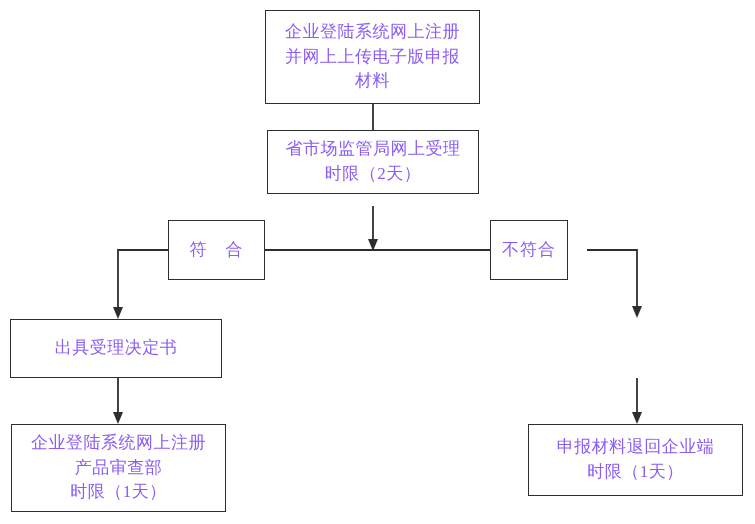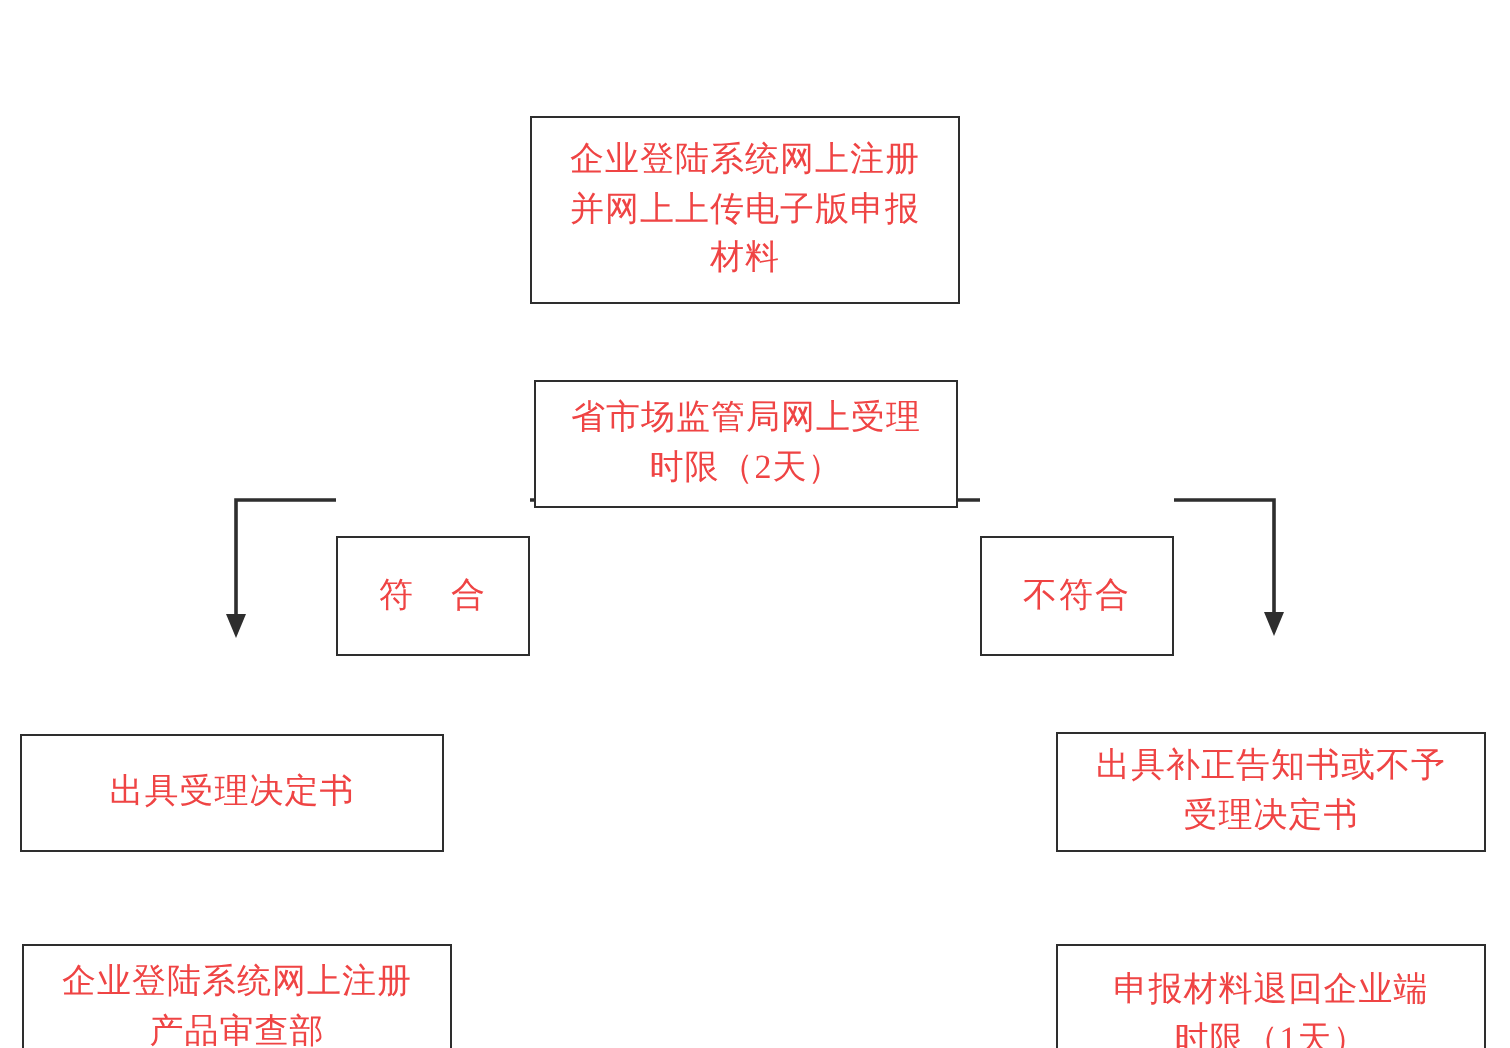--- a/index.html
+++ b/index.html
@@ -19,37 +19,36 @@
   }
   .node {
     position: absolute;
     box-sizing: border-box;
     border: 1.6px solid #2e2e2e;
     background: #ffffff;
     display: flex;
     align-items: center;
     justify-content: center;
     text-align: center;
-    color: #ef4444;
+    color: #8b5cf6;
     font-size: 17px;
     line-height: 1.45;
     letter-spacing: 0.5px;
     white-space: pre-line;
     z-index: 2;
-    margin-top: 48px;
   }
   .node.decision {
     font-size: 17px;
     letter-spacing: 1px;
   }
   
   #node-register      { left: 265px; top: 10px;  width: 215px; height: 94px; }
-  #node-accept        { left: 267px; top: 142px; width: 212px; height: 64px; }
+  #node-accept        { left: 267px; top: 130px; width: 212px; height: 64px; }
   #node-conform       { left: 168px; top: 220px; width: 97px;  height: 60px; }
-  #node-nonconform    { left: 490px; top: 220px; width: 97px;  height: 60px; }
+  #node-nonconform    { left: 490px; top: 220px; width: 78px;  height: 60px; }
   #node-decision-doc  { left: 10px;  top: 319px; width: 212px; height: 59px; }
   #node-correction    { left: 528px; top: 318px; width: 215px; height: 60px; }
   #node-forward       { left: 11px;  top: 424px; width: 215px; height: 88px; }
   #node-return        { left: 528px; top: 424px; width: 215px; height: 72px; }
 
   .edges {
     position: absolute;
     left: 0; top: 0;
     width: 755px;
     height: 524px;
@@ -99,22 +98,20 @@
 
   <div class="node" id="node-accept">省市场监管局网上受理
 时限（2天）</div>
 
   <div class="node decision" id="node-conform">符　合</div>
 
   <div class="node decision" id="node-nonconform">不符合</div>
 
   <div class="node" id="node-decision-doc">出具受理决定书</div>
 
-  <div class="node" id="node-correction">出具补正告知书或不予
-受理决定书</div>
 
   <div class="node" id="node-forward">企业登陆系统网上注册
 产品审查部
 时限（1天）</div>
 
   <div class="node" id="node-return">申报材料退回企业端
 时限（1天）</div>
 
 </div>
 

